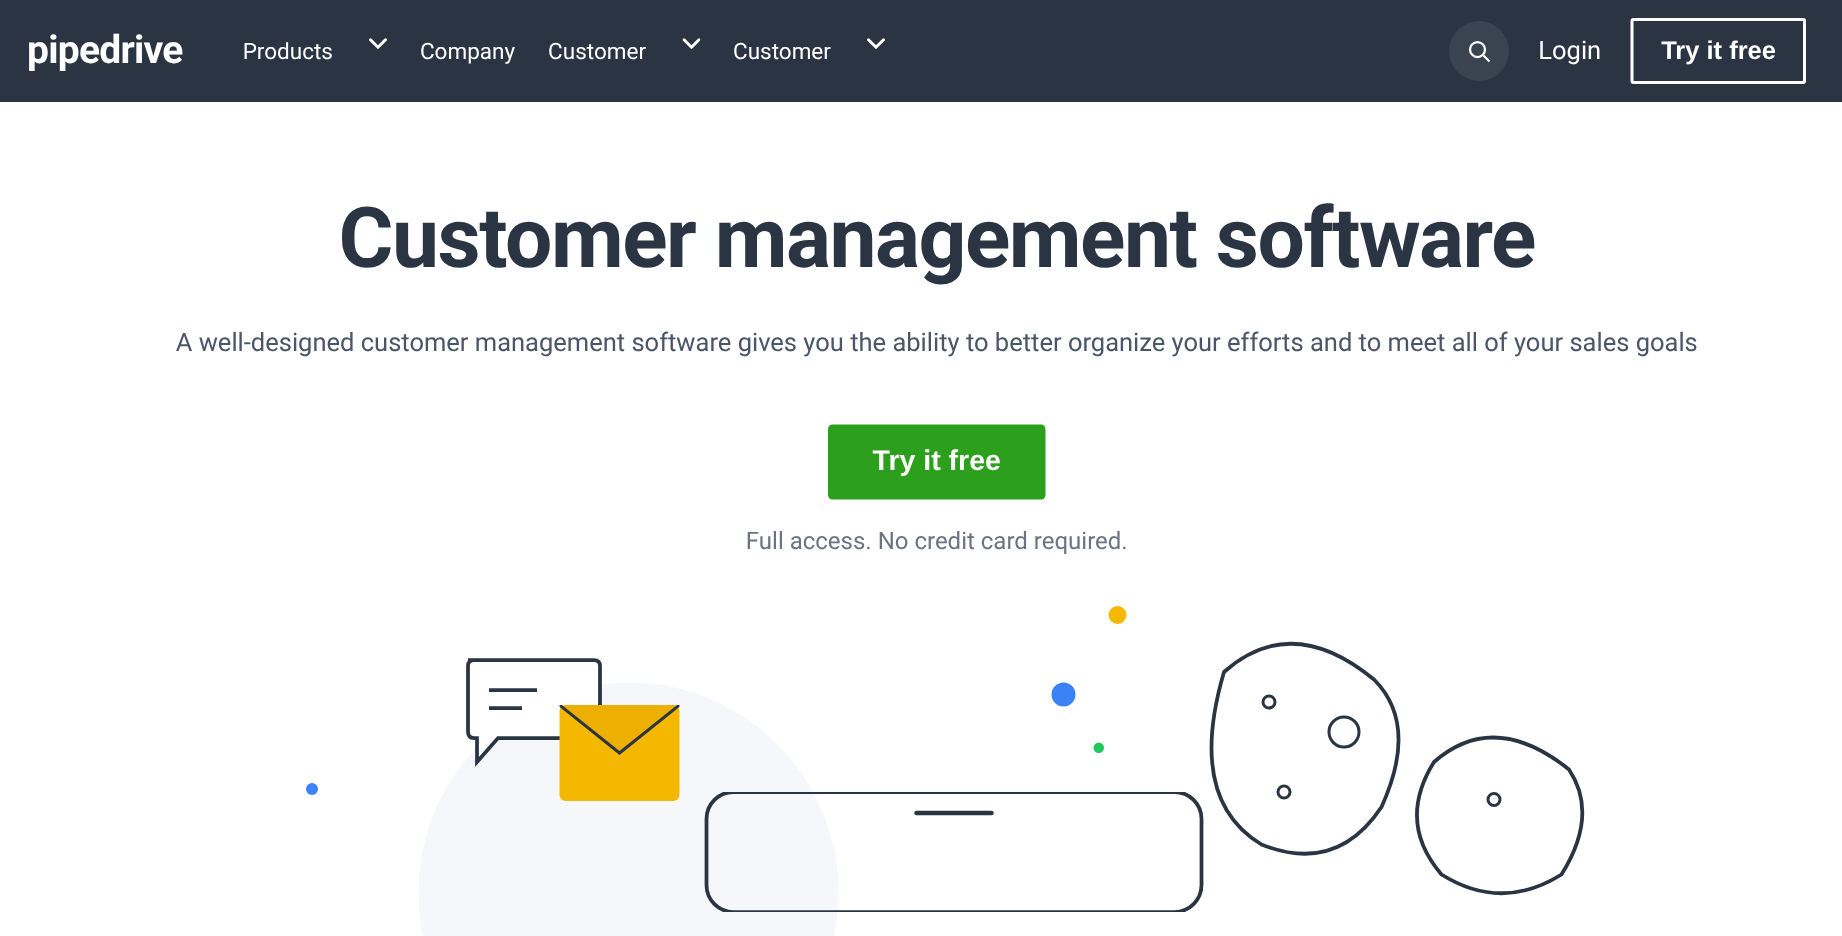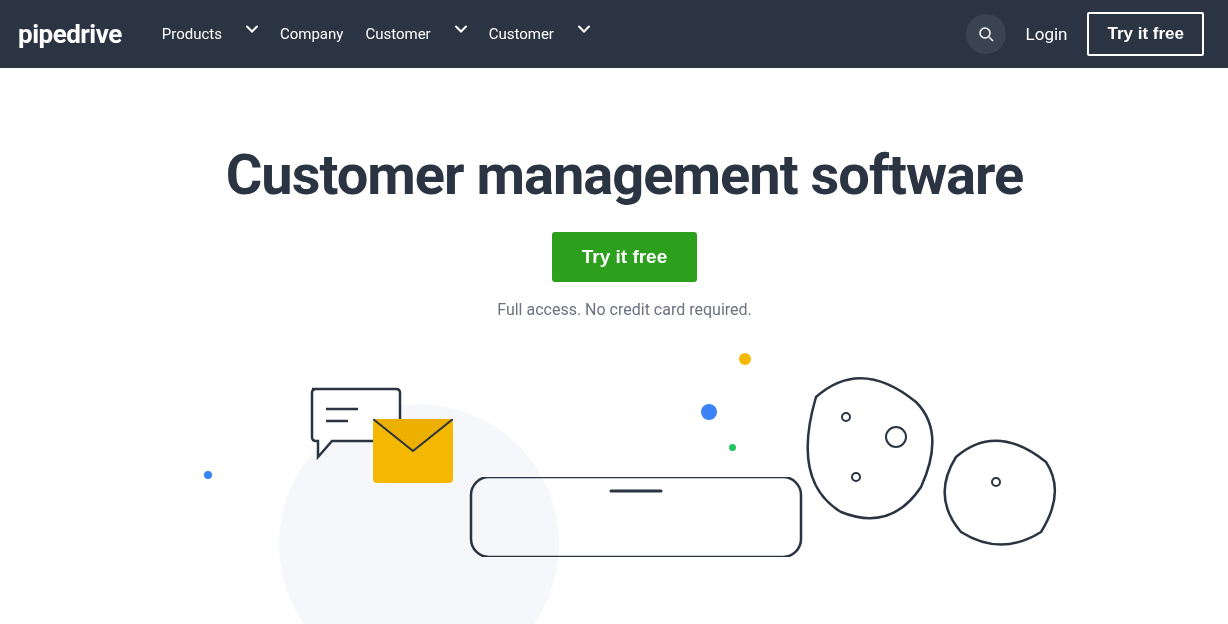--- a/index.html
+++ b/index.html
@@ -83,21 +83,21 @@
       background: transparent;
       padding: 10px 18px;
       font-size: 17px;
       font-weight: 600;
       cursor: pointer;
       border-radius: 2px;
     }
     
     .hero {
       text-align: center;
-      padding-top: 74px;
+      padding-top: 58px;
       margin-left: 21px;
     }
     
     .hero-title {
       color: #2a3442;
       font-size: 56px;
       font-weight: 700;
       letter-spacing: -1px;
       margin-bottom: 24px;
     }
@@ -274,20 +274,21 @@
         <line x1="11" y1="11" x2="15" y2="15" stroke="#ffffff" stroke-width="1.5"></line>
       </svg>
     </div>
     <div class="login-link">Login</div>
     <button class="try-free-btn">Try it free</button>
   </div>
 </nav>
 
 <section class="hero">
   <h1 class="hero-title">Customer management software</h1>
+  <p class="hero-subtitle">A well-designed customer management software gives you the ability to better organize your efforts and to meet all of your sales goals</p>
   <button class="cta-button">Try it free</button>
   <p class="cta-subtext">Full access. No credit card required.</p>
   
   <div class="illustration">
     <div class="circle-bg"></div>
 
     <svg class="speech-bubble" viewBox="0 0 100 80">
       <path d="M8 8 L92 8 Q96 8 96 12 L96 56 Q96 60 92 60 L28 60 L14 76 L14 60 L12 60 Q8 60 8 56 L8 12 Q8 8 12 8 Z" fill="#ffffff" stroke="#2a3442" stroke-width="2.5"></path>
       <line x1="22" y1="28" x2="54" y2="28" stroke="#2a3442" stroke-width="2.5"></line>
       <line x1="22" y1="40" x2="44" y2="40" stroke="#2a3442" stroke-width="2.5"></line>

